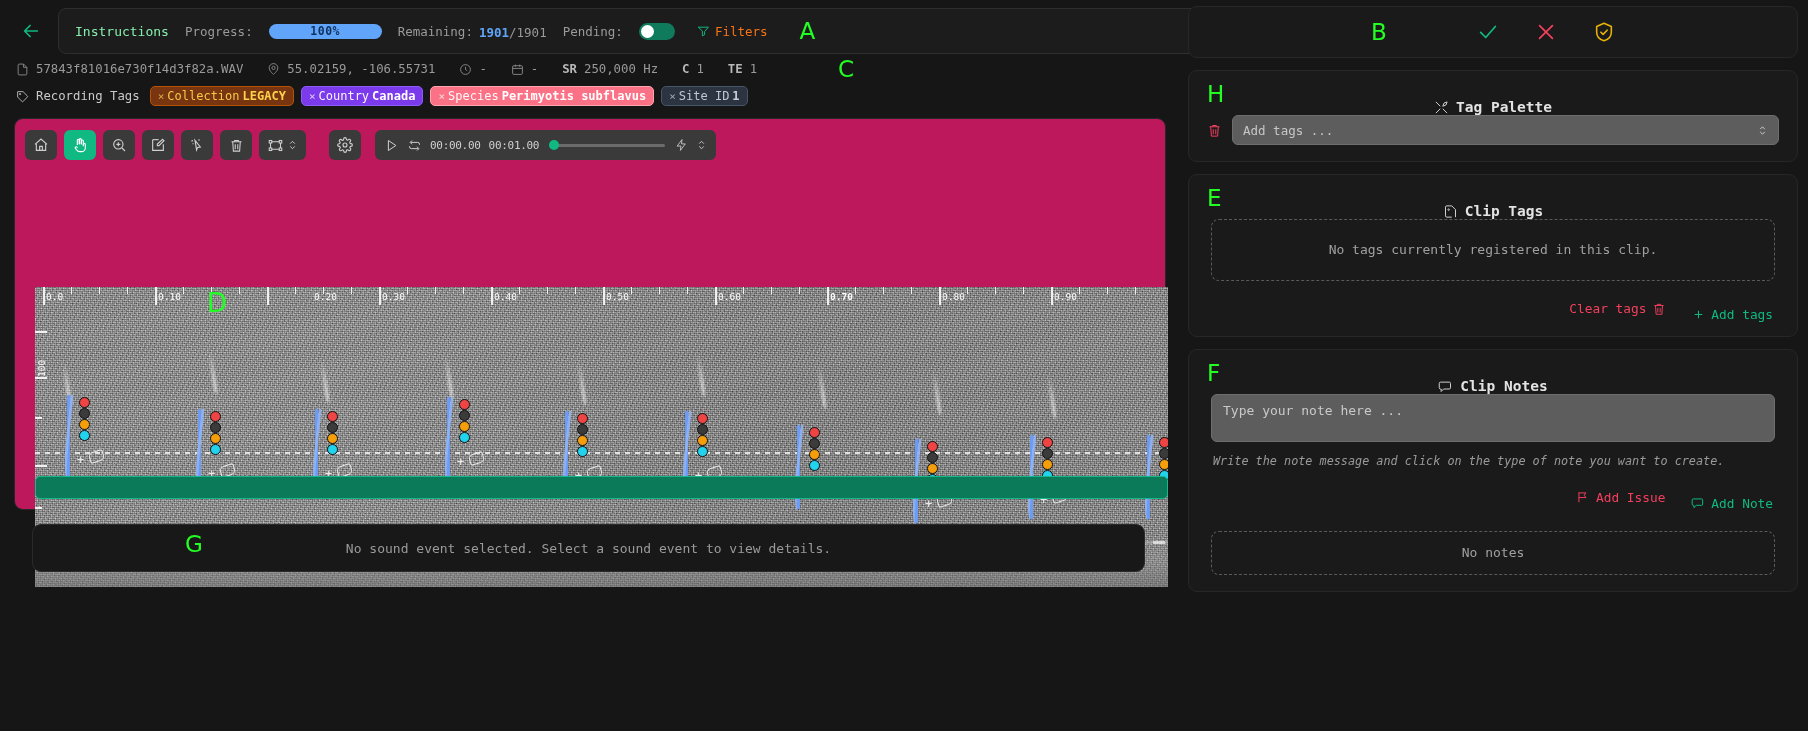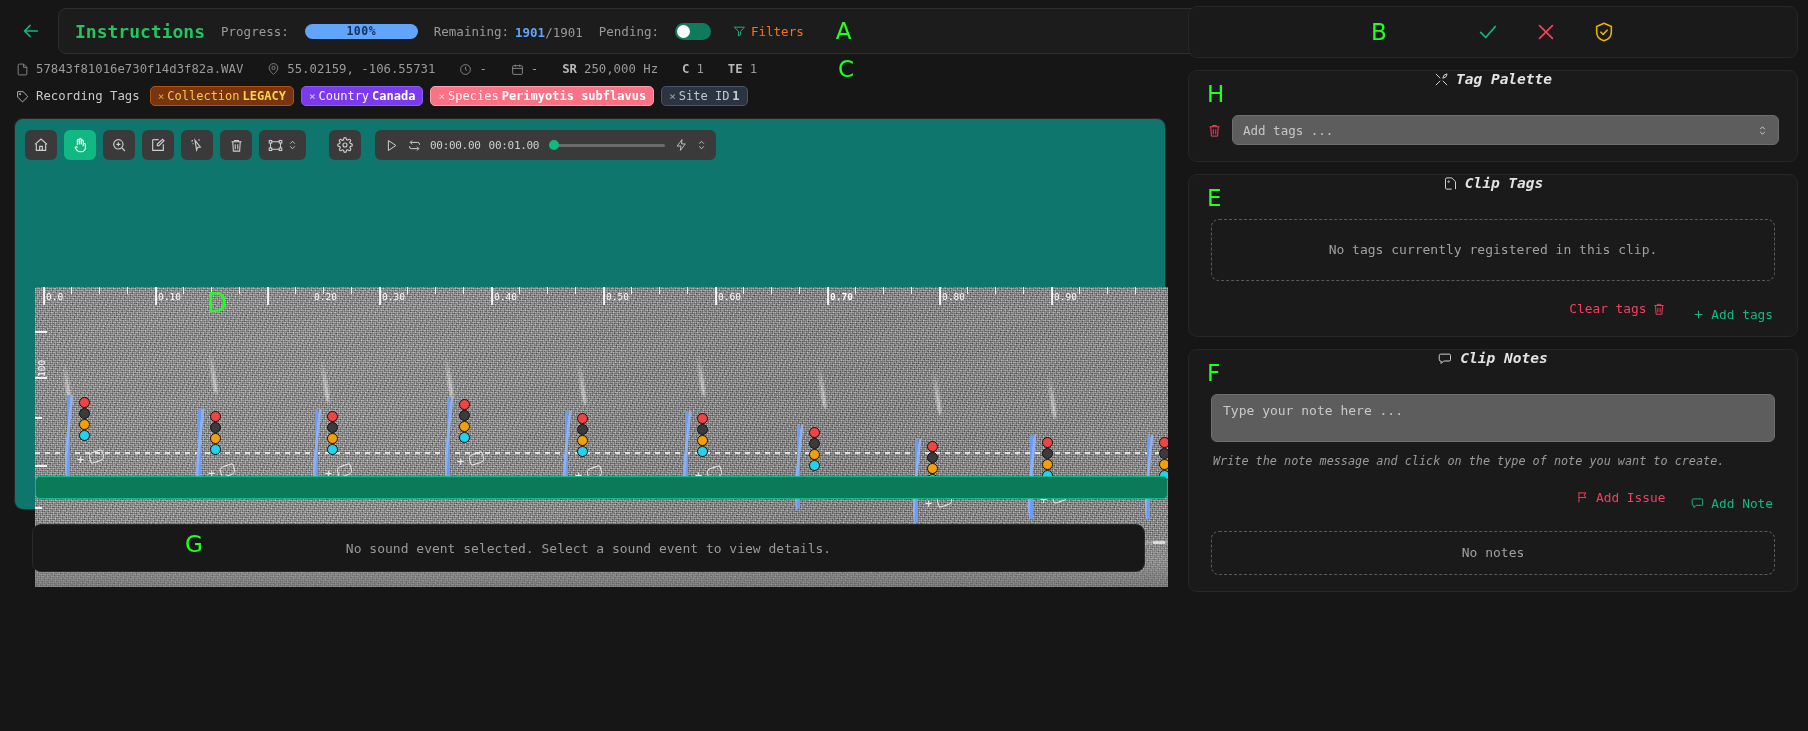--- a/index.html
+++ b/index.html
@@ -26,21 +26,21 @@
     display: flex; align-items: center; justify-content: center;
     color: #10b981; font-size: 20px; background: none; border: none; cursor: pointer;
   }
   .progress-box {
     flex: 1 1 auto; height: 46px;
     border: 1px solid #2e2e2e; border-radius: 8px;
     background: #1c1c1c;
     display: flex; align-items: center; gap: 16px;
     padding: 0 16px;
   }
-  .instructions-link { color: #22c55e; font-size: 18px; font-weight: bold; cursor: pointer; }
+  .instructions-link { color: #86efac; font-size: 13px; font-weight: normal; cursor: pointer; }
   .prog-label { color: #9a9a9a; font-size: 12.5px; }
   .prog-track {
     width: 113px; height: 15px; border-radius: 8px;
     background: #60a5fa; position: relative;
     display: flex; align-items: center; justify-content: center;
   }
   .prog-pct { font-size: 11.5px; color: #10305e; font-weight: bold; letter-spacing: .5px; }
   .rem-num { color: #60a5fa; font-weight: bold; font-size: 12.5px; }
   .rem-tot { color: #9a9a9a; font-size: 12.5px; }
   .toggle {
@@ -83,21 +83,21 @@
   .chip .v { font-weight: bold; }
   .chip-amber { background: #78350f; color: #fcd34d; border-color: #b45309; }
   .chip-violet { background: #7c3aed; color: #ffffff; border-color: #8b5cf6; }
   .chip-rose   { background: #fb7185; color: #ffffff; border-color: #fda4af; }
   .chip-slate  { background: #2b3440; color: #c7d0da; border-color: #475569; }
 
   
   .spec-card {
     margin-top: 8px;
     border: 1px solid #272727; border-radius: 9px;
-    background: #0f766e; padding: 10px;
+    background: #be185d; padding: 10px;
     height: 392px; position: relative;
   }
   .toolbar { display: flex; align-items: center; gap: 7px; height: 32px; }
   .tbtn {
     width: 32px; height: 30px; border-radius: 6px;
     background: #3a3a3a; border: none; color: #cfcfcf;
     display: flex; align-items: center; justify-content: center; cursor: pointer;
   }
   .tbtn.active { background: #10b981; color: #fff; }
   .tbtn-wide {
@@ -224,23 +224,22 @@
   .details-text { color: #9a9a9a; font-size: 13px; }
   .letterG { position: absolute; left: 152px; top: 6px; }
 
   
   .right { width: 628px; height: 731px; padding: 6px 10px 0 8px; overflow: hidden; }
   .panel {
     border: 1px solid #272727; border-radius: 9px; background: #1a1a1a;
     margin-bottom: 12px; position: relative;
   }
   .panel-head {
-    display: flex; align-items: flex-start; justify-content: center; gap: 8px;
+    display: flex; align-items: flex-end; justify-content: center; gap: 8px;
     height: 44px;
-    font-style: italic;
   }
   .status-bar { display: flex; align-items: center; justify-content: center; gap: 0; height: 50px; }
   .status-icons { display: flex; align-items: center; gap: 36px; margin-left: 90px; }
   .si { cursor: pointer; display: inline-flex; }
   .panel-title { font-size: 14.5px; color: #e3e3e3; font-weight: bold; display: flex; align-items: center; gap: 7px; }
   .ltr-abs { position: absolute; left: 18px; top: 10px; }
 
   .palette-row { display: flex; align-items: center; gap: 10px; padding: 0 18px 16px 18px; }
   .trash-btn { color: #f43f5e; cursor: pointer; display: inline-flex; }
   .select-box {

